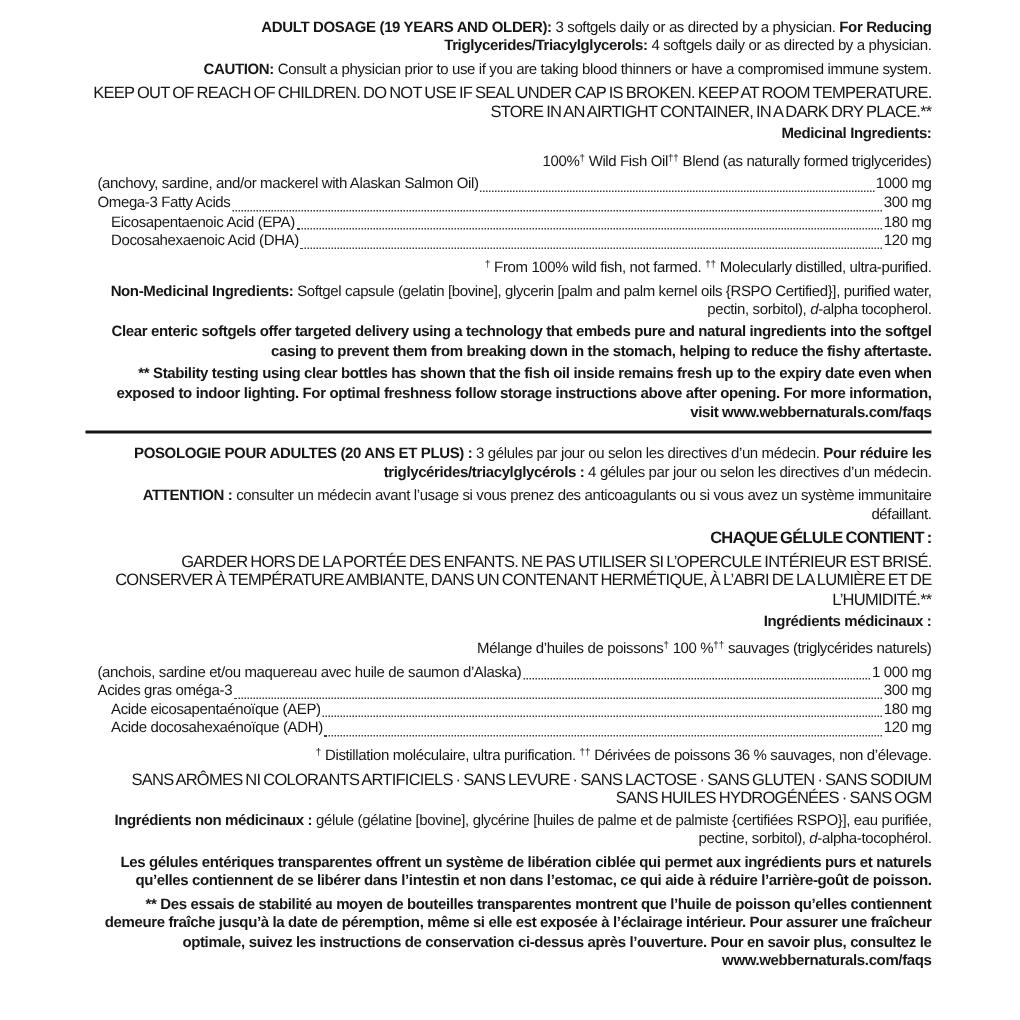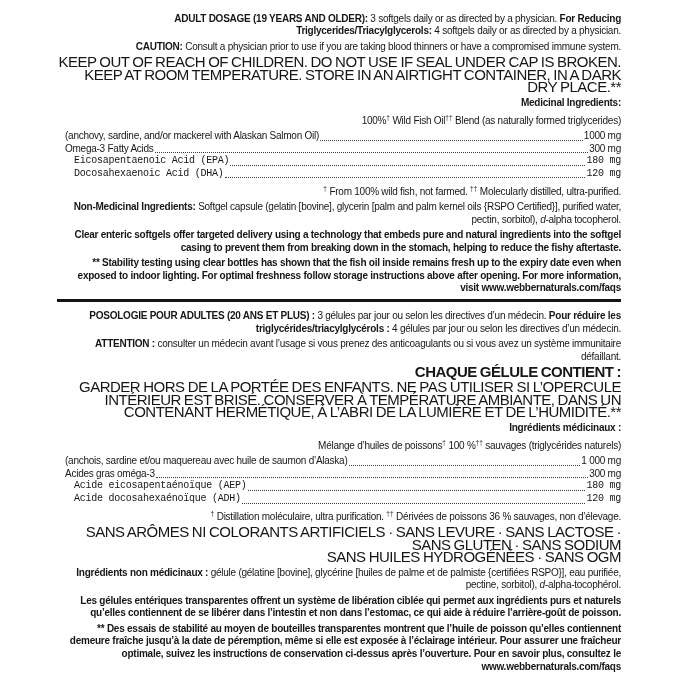--- a/index.html
+++ b/index.html
@@ -21,24 +21,24 @@
     color: #161616;
     font-size: 10px;
     line-height: 12.6px;
     letter-spacing: -0.25px;
     text-align: right;
   }
   .para { margin: 2.8px 0; white-space: pre-line; }
   .para .b { font-weight: bold; }
   .para .i { font-style: italic; }
   .sup { font-size: 6.5px; vertical-align: 3.5px; letter-spacing: 0; }
-  .caps { font-size: 15px; letter-spacing: -0.5px; word-spacing: -0.6px; }
+  .caps { font-size: 11px; letter-spacing: -0.5px; word-spacing: -0.6px; }
   .row { display: flex; align-items: flex-end; }
   .ind1 { padding-left: 8px; }
-  .ind2 { padding-left: 17px; font-family: Liberation Mono, monospace; }
+  .ind2 { padding-left: 17px; }
   .rname { white-space: nowrap; }
   .dots {
     flex: 1 1 auto;
     min-width: 8px;
     border-bottom: 1.2px dotted #3c3c3c;
     margin: 0 1px 2px 1px;
   }
   .rvalue { white-space: nowrap; }
   .divider {
     height: 2.6px;

